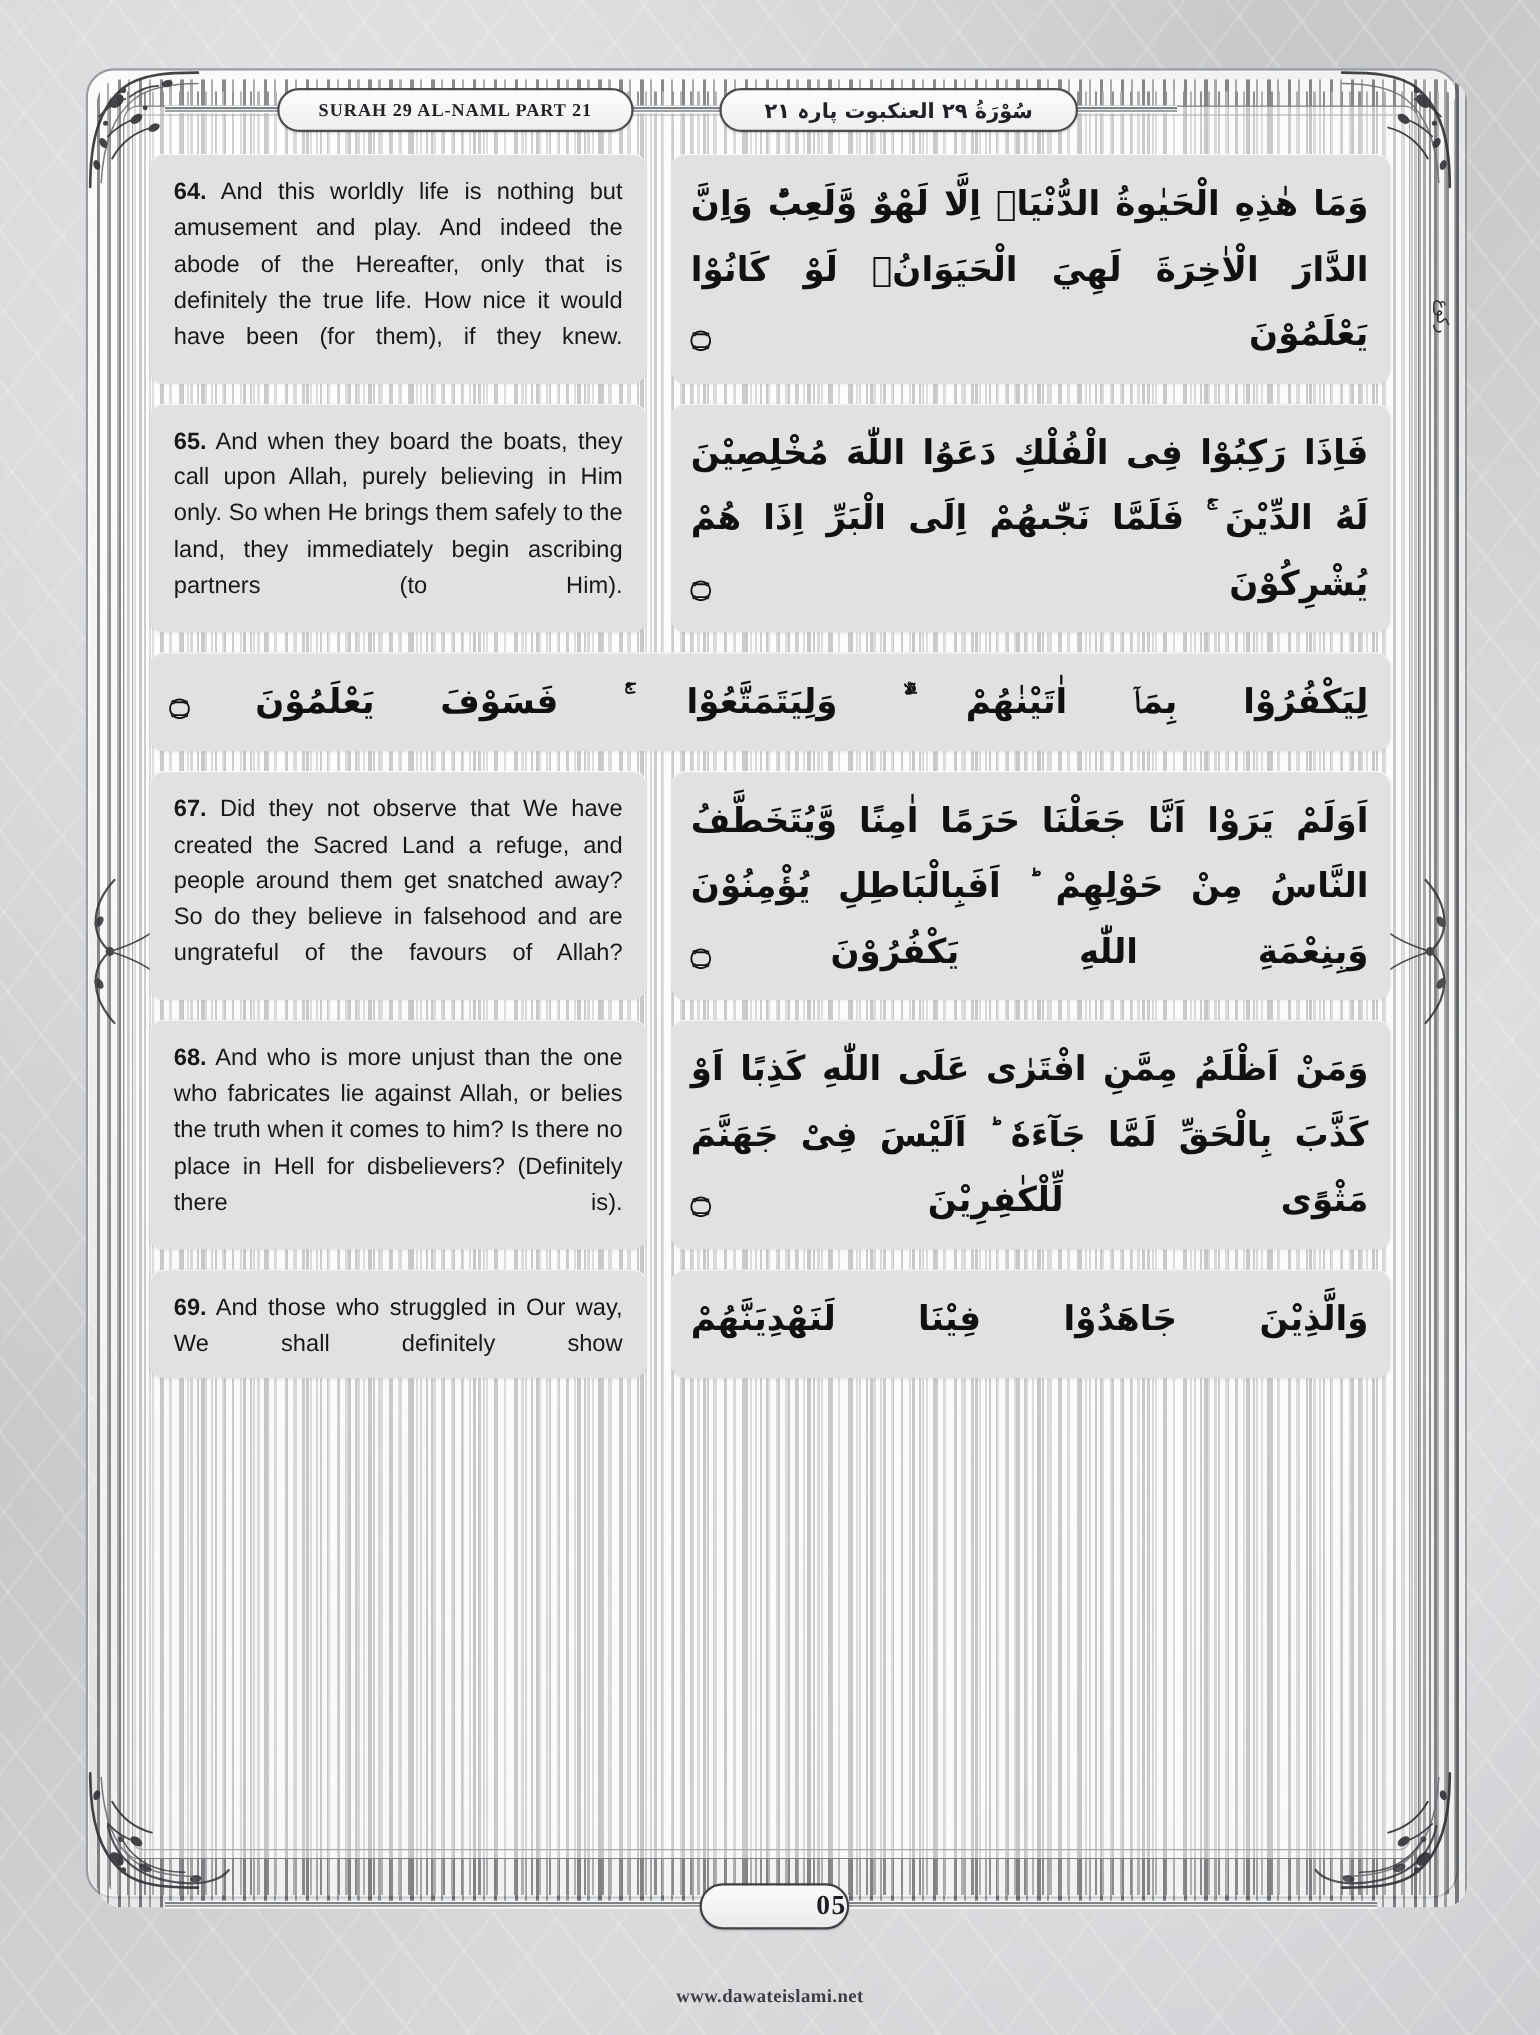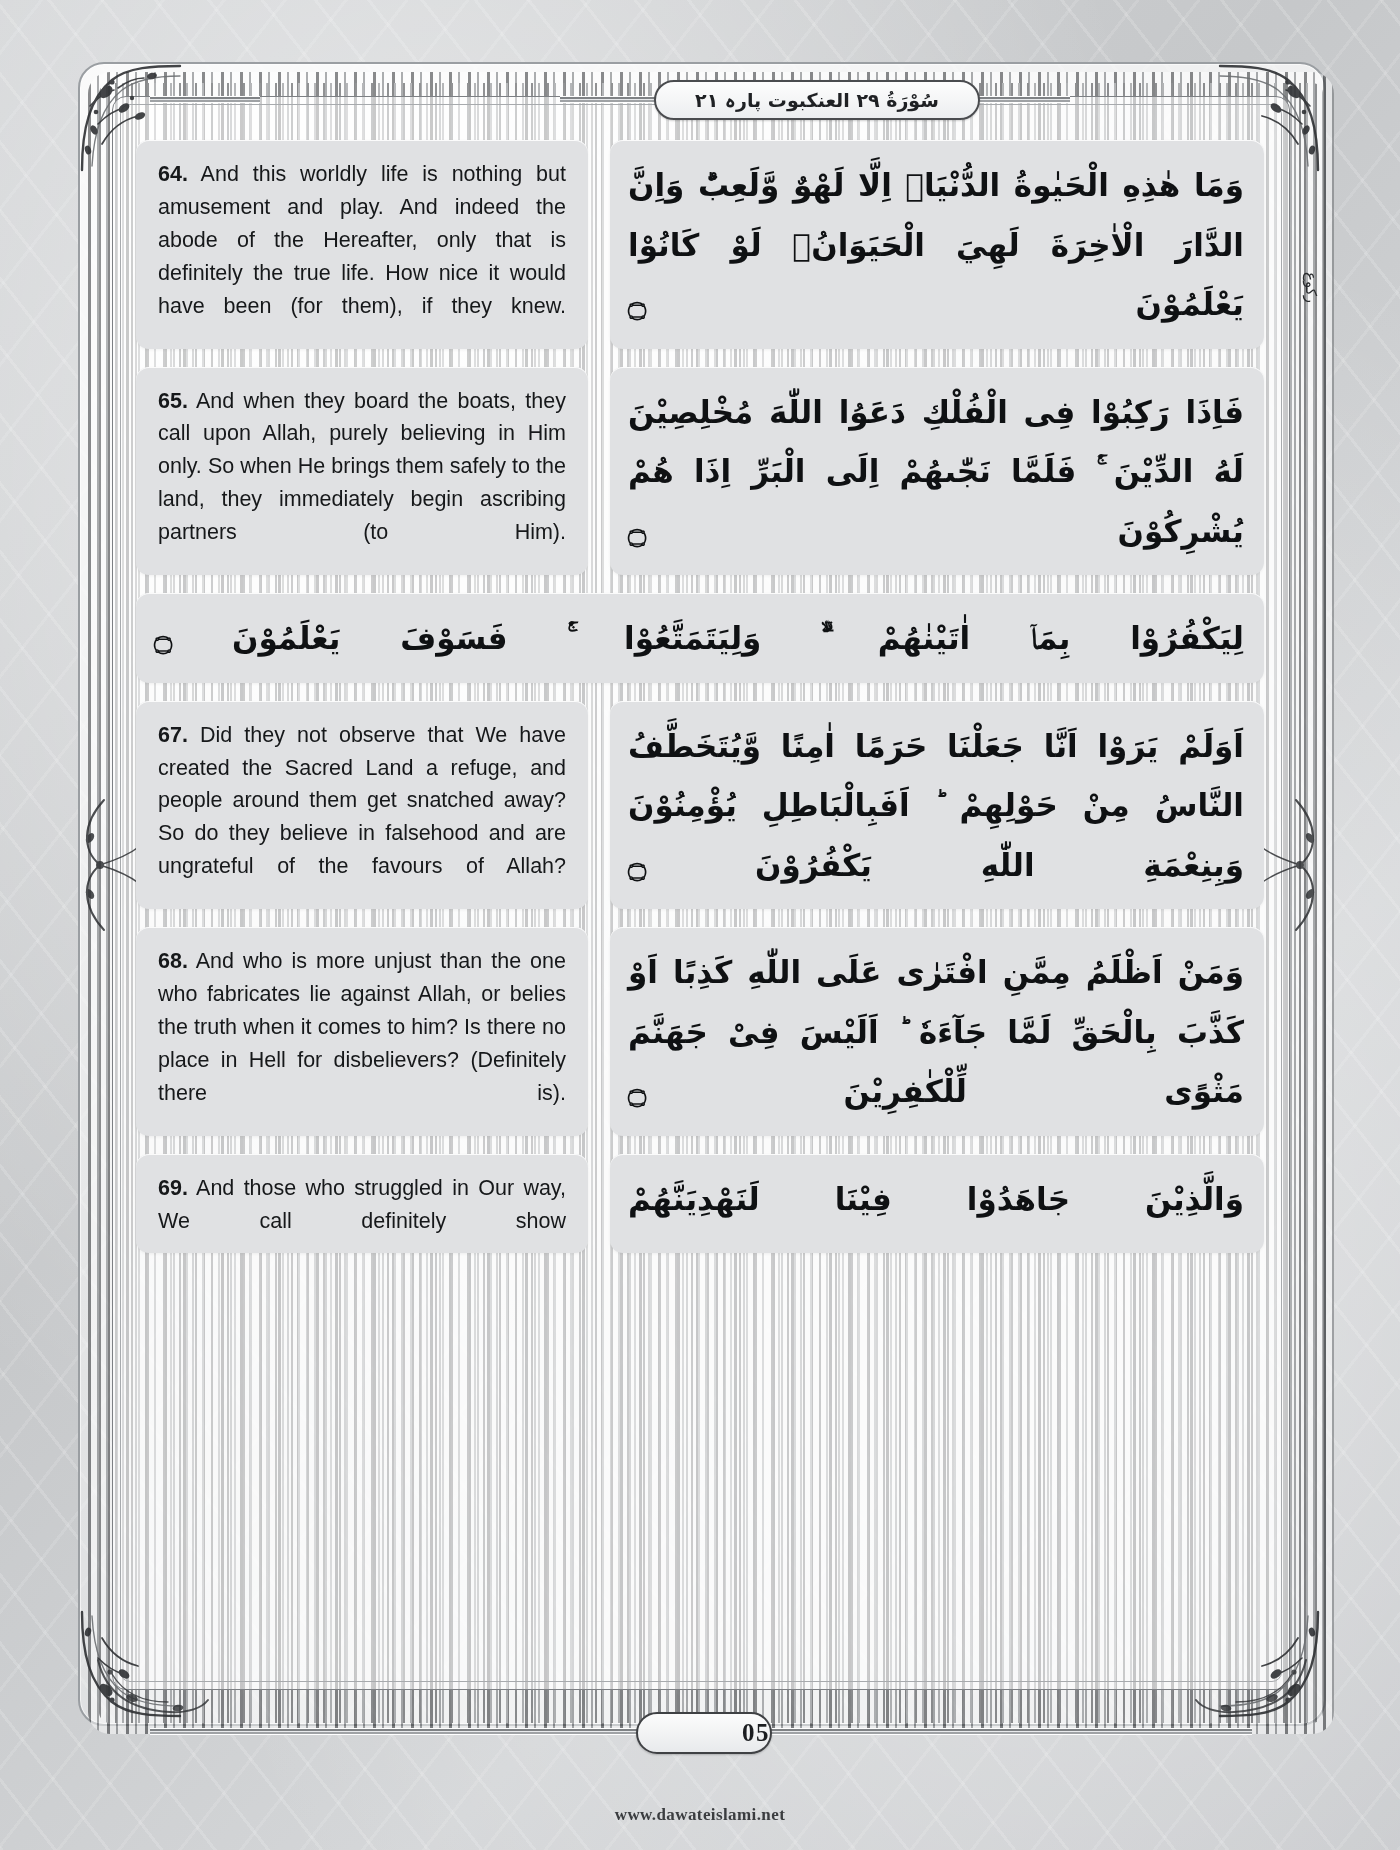--- a/index.html
+++ b/index.html
@@ -410,20 +410,23 @@
       <ellipse cx="40" cy="48" rx="6" ry="3.6" transform="rotate(20 40 48)"></ellipse>
       <ellipse cx="86" cy="58" rx="5.4" ry="3.2" transform="rotate(-8 86 58)"></ellipse>
       <circle cx="18" cy="22" r="2.6"></circle>
     </g>
   </svg>
 
   <div class="ribbon-rail l"></div>
   <div class="ribbon-rail mid"></div>
   <div class="ribbon-rail rr"></div>
 
+  <div class="header-cap left">
+    <span class="surah-title">SURAH 29 AL-NAML PART 21</span>
+  </div>
   <div class="header-cap right">
     <span class="surah-title-ar">سُوْرَةُ ٢٩ العنكبوت پارہ ٢١</span>
   </div>
 
   <div class="margin-label">رکوع</div>
 
   <div id="content">
 
     <div class="verse-row">
       <div class="cell cell-en">
@@ -472,21 +475,21 @@
       </div>
       <div class="cell cell-ar">
         <span class="ar-text">وَمَنْ اَظْلَمُ مِمَّنِ افْتَرٰى عَلَى اللّٰهِ كَذِبًا اَوْ كَذَّبَ بِالْحَقِّ لَمَّا جَآءَهٗ ؕ اَلَیْسَ فِیْ جَهَنَّمَ مَثْوًى لِّلْكٰفِرِیْنَ ۝</span>
       </div>
     </div>
 
     <div style="height:18px"></div>
 
     <div class="verse-row">
       <div class="cell cell-en">
-        <span class="en-text"><b class="en-num">69.</b> <span>And those who struggled in Our way, We call definitely show</span></span>
+        <span class="en-text"><b class="en-num">69.</b> <span>And those who struggled in Our way, We shall definitely show</span></span>
       </div>
       <div class="cell cell-ar">
         <span class="ar-text">وَالَّذِیْنَ جَاهَدُوْا فِیْنَا لَنَهْدِیَنَّهُمْ</span>
       </div>
     </div>
 
   </div>
 
   <div class="footer-rail l"></div>
   <div class="footer-rail r"></div>

